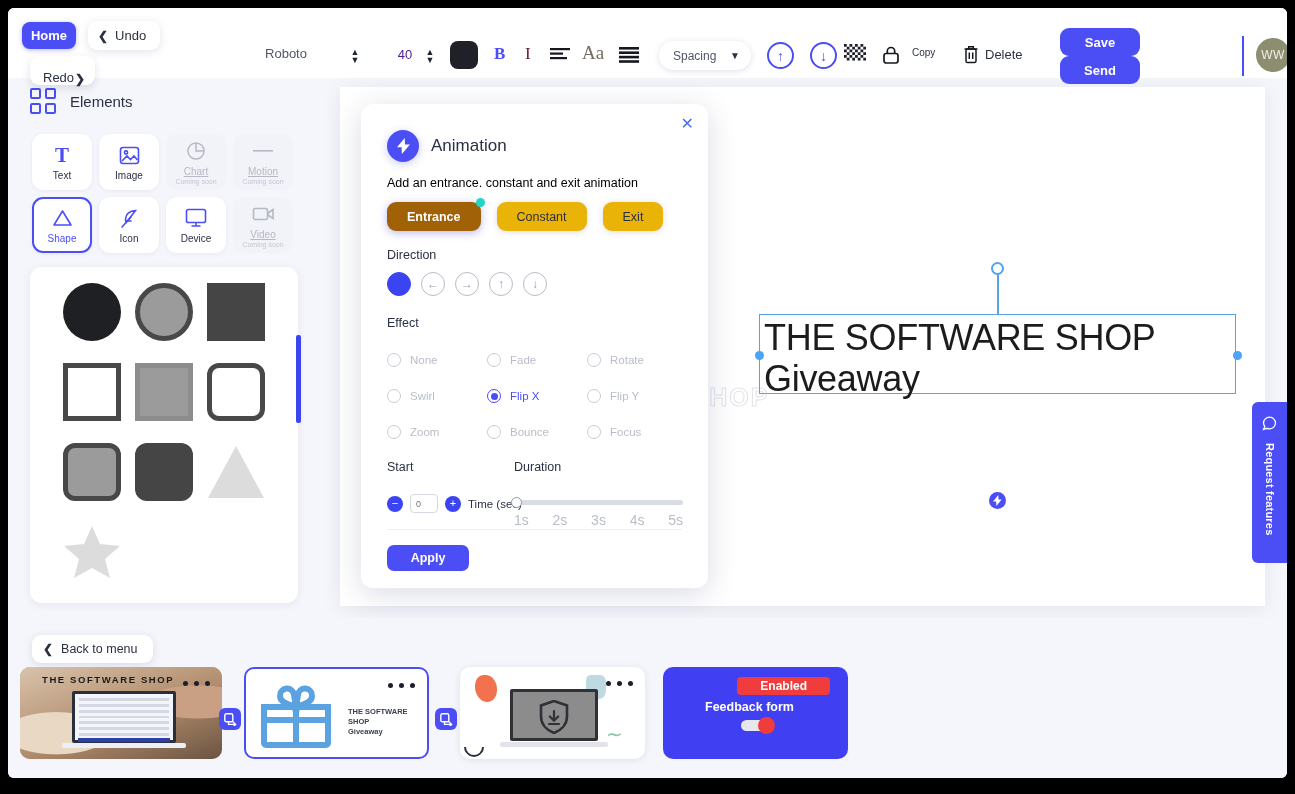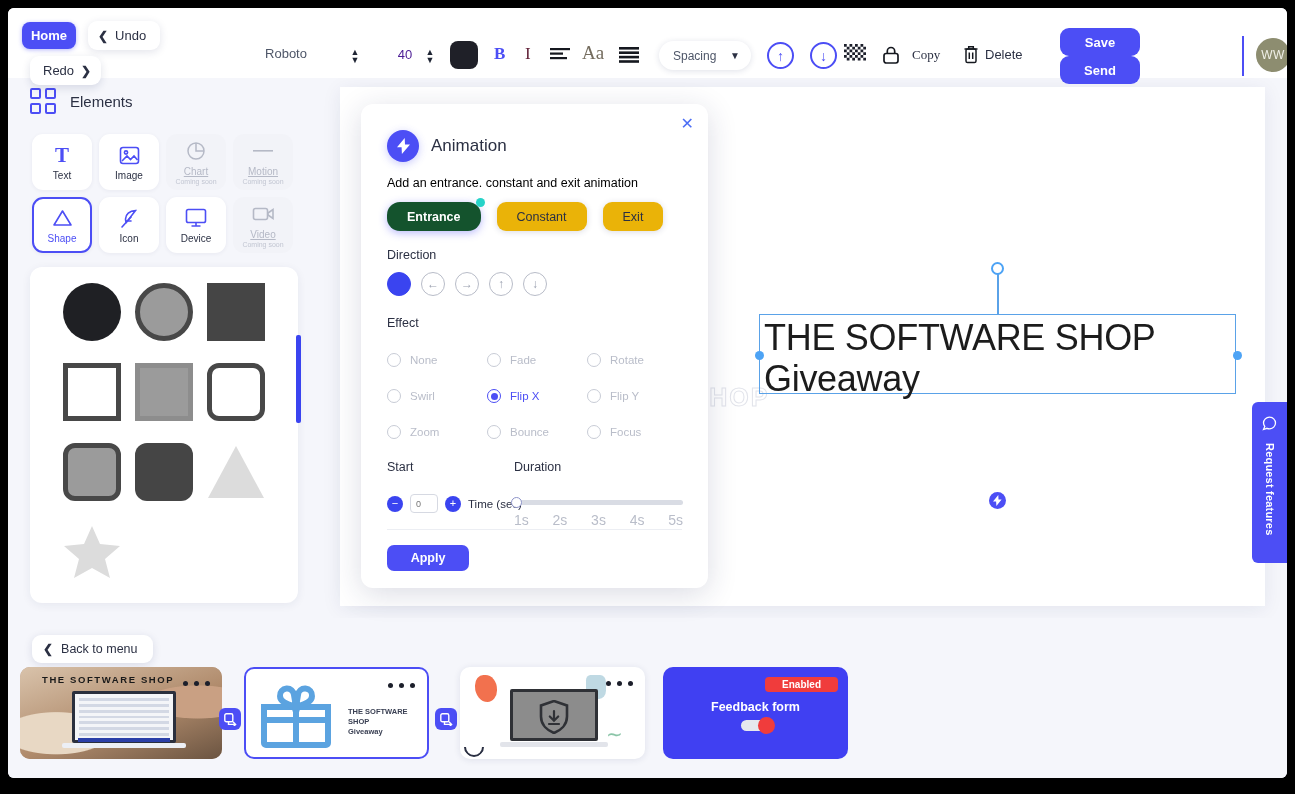--- a/index.html
+++ b/index.html
@@ -42,21 +42,21 @@
     background: #fff; border-radius: 9px;
     box-shadow: 0 2px 8px rgba(30,40,90,.13);
     display: flex; align-items: center; gap: 7px;
     font-size: 13px; color: #2b3043; cursor: pointer;
   }
   .btn-redo {
     position: absolute; left: 22px; top: 48px;
     height: 29px; padding: 0 10px 0 13px;
     background: #fff; border-radius: 9px;
     box-shadow: 0 3px 9px rgba(30,40,90,.14);
-    display: flex; align-items: center; gap: 7px;
+    display: flex; align-items: flex-end; gap: 1px;
     font-size: 13px; color: #2b3043; cursor: pointer;
     z-index: 41;
   }
   .chev { font-size: 12px; font-weight: bold; color: #2b3043; line-height: 1; }
 
   .font-name {
     position: absolute; left: 228px; top: 38px;
     width: 100px; text-align: center;
     font-size: 13px; color: #4e5668; cursor: pointer;
   }
@@ -95,22 +95,22 @@
     display: flex; align-items: center; justify-content: space-between;
     padding: 0 11px 0 14px; font-size: 12px; color: #4e5668; cursor: pointer;
   }
   .circ-btn {
     position: absolute; top: 34px; width: 27px; height: 27px;
     border: 2px solid #4c4ef5; border-radius: 50%;
     display: flex; align-items: center; justify-content: center;
     color: #4c4ef5; font-size: 14px; cursor: pointer; background: #fff;
   }
   .tb-lock { left: 872px; top: 36px; width: 22px; height: 22px; }
-  .tb-copy { position: absolute; left: 904px; top: 39px; font-size: 13px;
-             color: #2b3043; cursor: pointer; font-family: Liberation Serif, serif; }
+  .tb-copy { position: absolute; left: 904px; top: 39px; font-size: 10px;
+             color: #2b3043; cursor: pointer; }
   .tb-del-icon { left: 954px; top: 36px; width: 18px; height: 20px; }
   .tb-delete { position: absolute; left: 977px; top: 39px; font-size: 13px;
                color: #2b3043; cursor: pointer; }
   .grid-icon { position: absolute; left: 836px; top: 36px; width: 22px; height: 22px;
                cursor: pointer; }
 
   .btn-save, .btn-send {
     position: absolute; left: 1052px;
     width: 80px; height: 28px;
     background: #4c4ef5; color: #fff;
@@ -257,22 +257,22 @@
   }
   .dlg-title { position: absolute; left: 70px; top: 32px; font-size: 17px; color: #2b3043; }
   .dlg-sub { position: absolute; left: 26px; top: 72px; font-size: 12.5px; color: #000000; }
   .tabs { position: absolute; left: 26px; top: 98px; display: flex; gap: 16px; }
   .tab {
     height: 29px; padding: 0 20px; border-radius: 9px;
     display: flex; align-items: center; justify-content: center;
     font-size: 12.5px; color: #2b3043; background: #eab308;
     box-shadow: 0 1px 6px rgba(30,40,90,.16); cursor: pointer;
   }
-  .tab.active { background: #14532d; color: #fff; font-weight: bold;
-                box-shadow: 0 2px 9px rgba(76,78,245,.4); position: relative; border-radius: 13px; }
+  .tab.active { background: #a16207; color: #fff; font-weight: bold;
+                box-shadow: 0 2px 9px rgba(76,78,245,.4); position: relative; }
   .tab .dot {
     position: absolute; right: -4px; top: -4px;
     width: 9px; height: 9px; border-radius: 50%; background: #27d3c8;
   }
   .sec-lbl { position: absolute; left: 26px; font-size: 12.5px; color: #2b3043; }
   .dir-row { position: absolute; left: 26px; top: 168px; display: flex; gap: 10px; }
   .dir-b {
     width: 24px; height: 24px; border-radius: 50%;
     border: 1.4px solid #b8bcc8; color: #9aa0af;
     display: flex; align-items: center; justify-content: center;
@@ -396,26 +396,26 @@
              background: #e2e4ea; border-radius: 2px; }
   .s3-wave { position: absolute; left: 146px; top: 55px; font-size: 20px; color: #8bc5a8; }
   .s3-arc { position: absolute; left: 4px; top: 70px; width: 20px; height: 20px;
             border: 2.5px solid #2b3043; border-radius: 50%;
             border-right-color: transparent; border-top-color: transparent;
             transform: rotate(-45deg); }
   .dots { position: absolute; right: 12px; top: 14px; display: flex; gap: 6px; }
   .dots i { width: 5px; height: 5px; border-radius: 50%; background: #1c1f2b; display: block; }
   .s4 { left: 655px; width: 185px; background: #4040f2; }
   .badge-en {
-    position: absolute; right: 10px; top: 10px;
-    background: #f03c3c; color: #fff; font-size: 10px; font-weight: bold;
-    padding: 2px 17px; border-radius: 4px;
-  }
-  .s4-lbl { position: absolute; left: 0; right: 0; top: 33px; text-align: center;
-            color: #fff; font-size: 12.5px; font-weight: bold; }
+    position: absolute; right: 18px; top: 10px;
+    background: #f03c3c; color: #fff; font-size: 12px; font-weight: bold;
+    padding: 2px 23px; border-radius: 4px;
+  }
+  .s4-lbl { position: absolute; left: 0; right: 0; top: 33px; text-align: left;
+            color: #fff; font-size: 12.5px; font-weight: bold; padding-left: 42px; }
   .toggle {
     position: absolute; left: 78px; top: 53px;
     width: 30px; height: 11px; background: #e6e8ee; border-radius: 6px; cursor: pointer;
   }
   .toggle i { position: absolute; right: -4px; top: -3px; width: 17px; height: 17px;
               border-radius: 50%; background: #f03c3c; display: block; }
   .arrow-link {
     position: absolute; top: 90px; width: 22px; height: 22px;
     background: #4c4ef5; border-radius: 6px;
     display: flex; align-items: center; justify-content: center; cursor: pointer;

